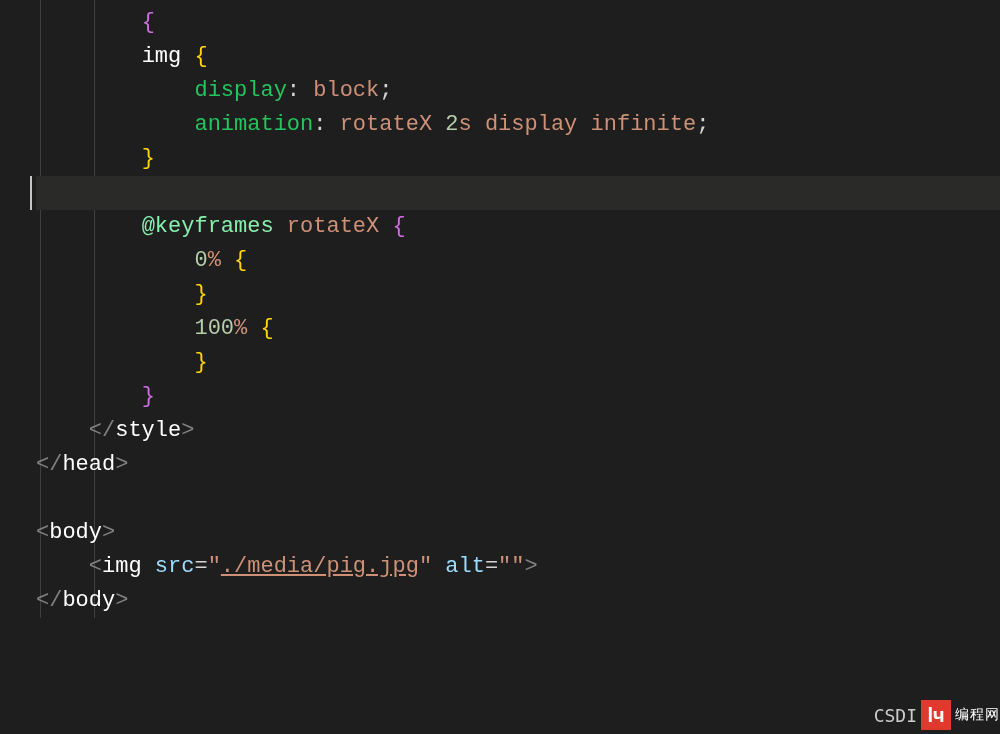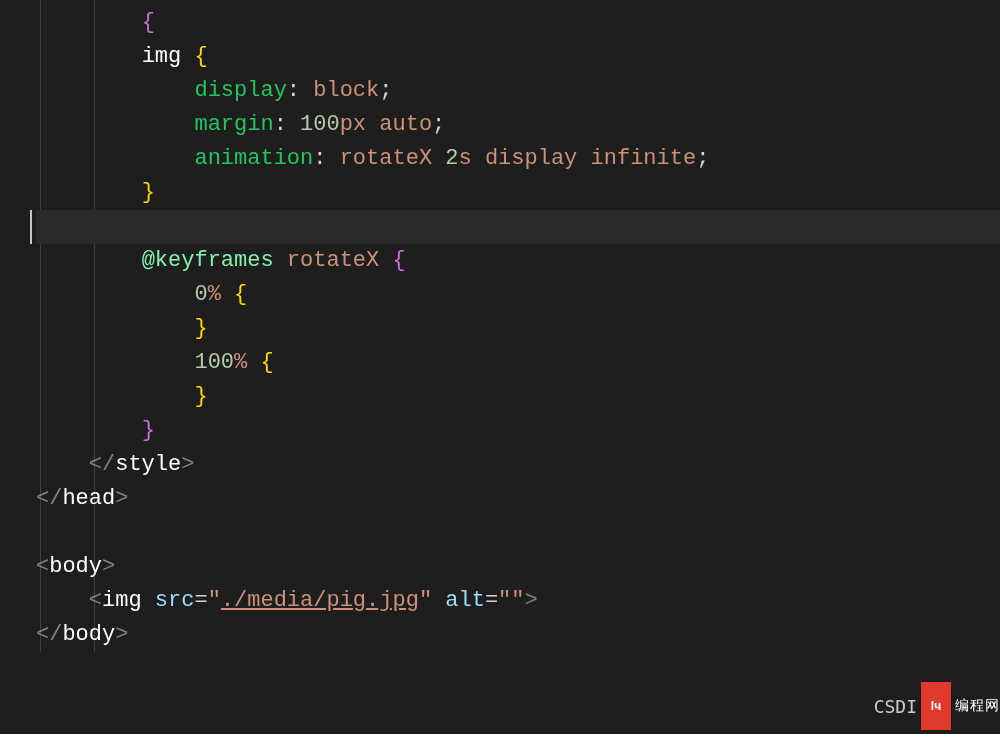--- a/index.html
+++ b/index.html
@@ -61,40 +61,39 @@
     right: 0px;
     bottom: 4px;
     display: flex;
     align-items: center;
     font-family: "Microsoft YaHei", sans-serif;
     color: #ffffff;
   }
   .wm-text { font-size: 14px; letter-spacing: 1px; }
   .wm-left { font-size: 18px; color:#ccc; margin-right:4px; font-family: Consolas, monospace;}
   .wm-logo {
-    width: 30px; height: 48px;
+    width: 30px; height: 30px;
     background: #e03a2f;
     margin-right: 4px;
     display:flex; align-items:center; justify-content:center;
-    color:#fff; font-weight:bold; font-size:12px;
+    color:#fff; font-weight:bold; font-size:20px;
   }
 </style>
 </head>
 <body>
 
 <div class="editor">
   <div id="guides">
       <div class="gutter-line" style="left: 40px;"></div>
       <div class="gutter-line" style="left: 94px;"></div>
     </div>
   <div class="code" id="code">
       <div class="line">        <span class="c-brace2">{</span></div>
       <div class="line">        <span class="c-tag">img</span><span class="c-white"> </span><span class="c-brace">{</span></div>
       <div class="line">            <span class="c-prop">display</span><span class="c-white">: </span><span class="c-val">block</span><span class="c-white">;</span></div>
-      <div class="line">            <span class="c-prop">margin</span><span class="c-white">: </span><span class="c-num">100</span><span class="c-val">px</span><span class="c-white"> </span><span class="c-val">auto</span><span class="c-white">;</span></div>
       <div class="line">            <span class="c-prop">animation</span><span class="c-white">: </span><span class="c-val">rotateX</span><span class="c-white"> </span><span class="c-num">2</span><span class="c-val">s</span><span class="c-white"> </span><span class="c-val">display</span><span class="c-white"> </span><span class="c-val">infinite</span><span class="c-white">;</span></div>
       <div class="line">        <span class="c-brace">}</span></div>
       <div class="line highlight"></div>
       <div class="line">        <span class="c-key">@keyframes</span><span class="c-white"> </span><span class="c-val">rotateX</span><span class="c-white"> </span><span class="c-brace2">{</span></div>
       <div class="line">            <span class="c-num">0</span><span class="c-val">%</span><span class="c-white"> </span><span class="c-brace">{</span></div>
       <div class="line">            <span class="c-brace">}</span></div>
       <div class="line">            <span class="c-num">100</span><span class="c-val">%</span><span class="c-white"> </span><span class="c-brace">{</span></div>
       <div class="line">            <span class="c-brace">}</span></div>
       <div class="line">        <span class="c-brace2">}</span></div>
       <div class="line">    <span class="c-punc">&lt;/</span><span class="c-tag">style</span><span class="c-punc">&gt;</span></div>

